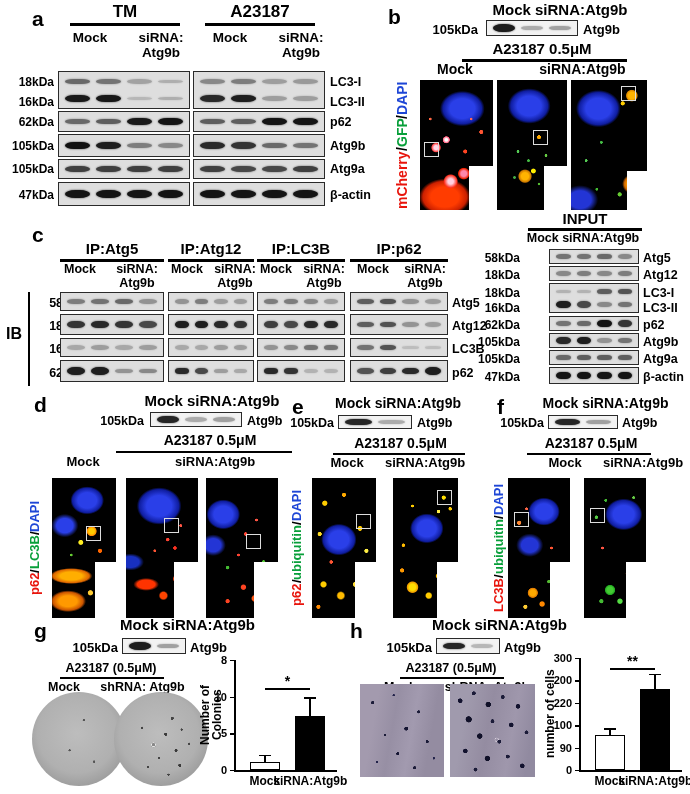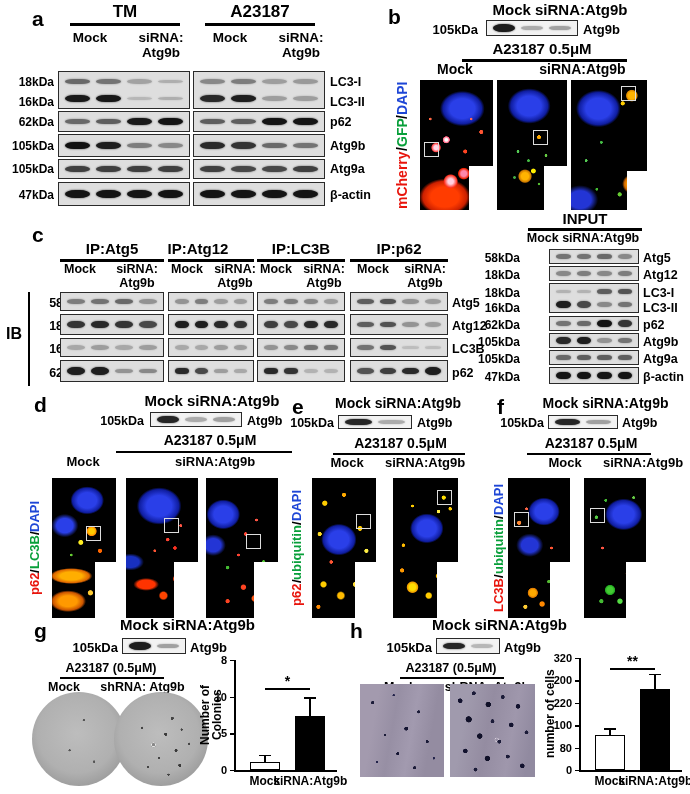--- a/index.html
+++ b/index.html
@@ -189,21 +189,21 @@
     <span class="roi" style="left:36px;top:50px;"></span>
     <span class="cut" style="height:34%;"></span>
   </div>
   <div class="ifimg" style="left:571px;top:80px;width:76px;height:130px;background-image:radial-gradient(circle 7px at 80% 12%,#ffb300 50%,#dd8800 75%,transparent 88%),radial-gradient(circle 3px at 68% 18%,#ffcc00 60%,transparent 78%),radial-gradient(circle 2px at 40% 48%,#44bb44 60%,transparent 80%),radial-gradient(circle 2px at 20% 62%,#55cc55 60%,transparent 80%),radial-gradient(circle 2px at 34% 84%,#44bb33 60%,transparent 80%),radial-gradient(circle 12px at 80% 80%,#ff9900 40%,#cc6600 62%,transparent 80%),radial-gradient(circle 4px at 78% 78%,#332200 80%,transparent 90%),radial-gradient(circle 3px at 64% 88%,#66cc33 60%,transparent 80%),radial-gradient(ellipse 24px 20px at 36% 22%,#2a3fe8 52%,#0f1da0 80%,transparent 93%),radial-gradient(ellipse 20px 16px at 12% 92%,#2335d5 55%,transparent 90%);">
     <span class="roi" style="left:50px;top:6px;"></span>
     <span class="cut" style="width:26%;height:30%;"></span>
   </div>
 
   <div class="plab" style="left:32px;top:224px;">c</div>
   <div class="hd h15" style="left:60px;top:241px;width:104px;">IP:Atg5</div>
-  <div class="hd h15" style="left:155px;top:241px;width:86px;">IP:Atg12</div>
+  <div class="hd h15" style="left:168px;top:241px;width:86px;">IP:Atg12</div>
   <div class="hd h15" style="left:257px;top:241px;width:88px;">IP:LC3B</div>
   <div class="hd h15" style="left:350px;top:241px;width:98px;">IP:p62</div>
   <div class="ul" style="left:60px;top:259px;width:104px;"></div>
   <div class="ul" style="left:168px;top:259px;width:86px;"></div>
   <div class="ul" style="left:257px;top:259px;width:88px;"></div>
   <div class="ul" style="left:350px;top:259px;width:98px;"></div>
 
   <div class="lane" style="left:56px;top:263px;width:48px;font-size:12.5px;">Mock</div>
   <div class="lane" style="left:110px;top:263px;width:54px;font-size:12.5px;">siRNA:
 Atg9b</div>
@@ -604,29 +604,29 @@
   <div class="himg" style="left:360px;top:684px;width:84px;height:93px;background-color:#9e96aa;background-image:radial-gradient(circle 2px at 15% 20%,#1b1b38 70%,transparent 85%),radial-gradient(circle 1.5px at 40% 12%,#22224a 70%,transparent 85%),radial-gradient(circle 2px at 70% 30%,#1b1b38 70%,transparent 85%),radial-gradient(circle 2.5px at 55% 48%,#141432 70%,transparent 85%),radial-gradient(circle 1.5px at 30% 55%,#1b1b38 70%,transparent 85%),radial-gradient(circle 2px at 80% 62%,#1b1b38 70%,transparent 85%),radial-gradient(circle 2px at 45% 75%,#141432 70%,transparent 85%),radial-gradient(circle 1.5px at 20% 84%,#22224a 70%,transparent 85%),radial-gradient(circle 2px at 65% 90%,#1b1b38 70%,transparent 85%),radial-gradient(circle 1.5px at 88% 80%,#22224a 70%,transparent 85%),linear-gradient(100deg,#a39aae 20%,#978fa4 40%,#a29aaf 60%,#948ca1 80%);"></div>
   <div class="himg" style="left:450px;top:684px;width:85px;height:93px;background-color:#9b93a8;background-image:radial-gradient(circle 3px at 12% 18%,#12122e 70%,transparent 85%),radial-gradient(circle 2.5px at 28% 10%,#1b1b38 70%,transparent 85%),radial-gradient(circle 3.5px at 45% 22%,#101028 70%,transparent 85%),radial-gradient(circle 2.5px at 62% 14%,#1b1b38 70%,transparent 85%),radial-gradient(circle 3px at 80% 24%,#12122e 70%,transparent 85%),radial-gradient(circle 4px at 22% 38%,#101028 70%,transparent 85%),radial-gradient(circle 2.5px at 50% 40%,#1b1b38 70%,transparent 85%),radial-gradient(circle 3px at 72% 44%,#12122e 70%,transparent 85%),radial-gradient(circle 2.5px at 90% 52%,#1b1b38 70%,transparent 85%),radial-gradient(circle 3.5px at 35% 56%,#101028 70%,transparent 85%),radial-gradient(circle 2.5px at 58% 62%,#1b1b38 70%,transparent 85%),radial-gradient(circle 3px at 18% 72%,#12122e 70%,transparent 85%),radial-gradient(circle 3.5px at 44% 80%,#101028 70%,transparent 85%),radial-gradient(circle 2.5px at 68% 78%,#1b1b38 70%,transparent 85%),radial-gradient(circle 3px at 85% 88%,#12122e 70%,transparent 85%),radial-gradient(circle 2.5px at 30% 92%,#1b1b38 70%,transparent 85%),radial-gradient(circle 3px at 55% 60%,transparent 40%,#d8d0dd 60%,transparent 80%),linear-gradient(100deg,#a09aad 20%,#948ca1 45%,#9f97ac 70%,#918aa0 90%);"></div>
 
   <div class="chart" style="left:543px;top:646px;width:147px;height:146px;">
       <div class="c-ylab" style="top: 12px; height: 112px;">number of cells</div>
       <div class="c-line" style="left: 36px; top: 12px; width: 1.6px; height: 112px;"></div>
       <div class="c-line" style="left: 36px; top: 124px; width: 103px; height: 1.6px;"></div>
       <div class="c-line" style="left: 32px; top: 124px; width: 4px; height: 1.4px;"></div>
       <div class="c-tick" style="left: 0px; top: 119px; width: 29px;">0</div>
       <div class="c-line" style="left: 32px; top: 101.6px; width: 4px; height: 1.4px;"></div>
-      <div class="c-tick" style="left: 0px; top: 96.6px; width: 29px;">80</div>
+      <div class="c-tick" style="left: 0px; top: 96.6px; width: 29px;">90</div>
       <div class="c-line" style="left: 32px; top: 79.2px; width: 4px; height: 1.4px;"></div>
       <div class="c-tick" style="left: 0px; top: 74.2px; width: 29px;">100</div>
       <div class="c-line" style="left: 32px; top: 56.8px; width: 4px; height: 1.4px;"></div>
       <div class="c-tick" style="left: 0px; top: 51.8px; width: 29px;">220</div>
       <div class="c-line" style="left: 32px; top: 34.4px; width: 4px; height: 1.4px;"></div>
       <div class="c-tick" style="left: 0px; top: 29.4px; width: 29px;">200</div>
       <div class="c-line" style="left: 32px; top: 12px; width: 4px; height: 1.4px;"></div>
-      <div class="c-tick" style="left: 0px; top: 7px; width: 29px;">320</div>
+      <div class="c-tick" style="left: 0px; top: 7px; width: 29px;">300</div>
       <div class="c-line" style="left: 66.15px; top: 82.336px; width: 1.5px; height: 6.72px;"></div>
       <div class="c-line" style="left: 60.9px; top: 82.336px; width: 12px; height: 1.5px;"></div>
       <div class="c-bar" style="left: 51.9px; top: 89.056px; width: 30px; height: 34.944px; background: rgb(255, 255, 255);"></div>
       <div class="c-xlab" style="left: 21.9px; top: 129px; width: 90px;">Mock</div>
       <div class="c-line" style="left: 111.47px; top: 27.68px; width: 1.5px; height: 15.68px;"></div>
       <div class="c-line" style="left: 106.22px; top: 27.68px; width: 12px; height: 1.5px;"></div>
       <div class="c-bar" style="left: 97.22px; top: 43.36px; width: 30px; height: 80.64px; background: rgb(0, 0, 0);"></div>
       <div class="c-xlab" style="left: 67.22px; top: 129px; width: 90px;">siRNA:Atg9b</div>
       <div class="c-line" style="left: 66.9px; top: 21.856px; width: 45.32px; height: 2px;"></div>
       <div class="c-sig" style="left: 69.56px; top: 7.856px; width: 40px;">**</div>

